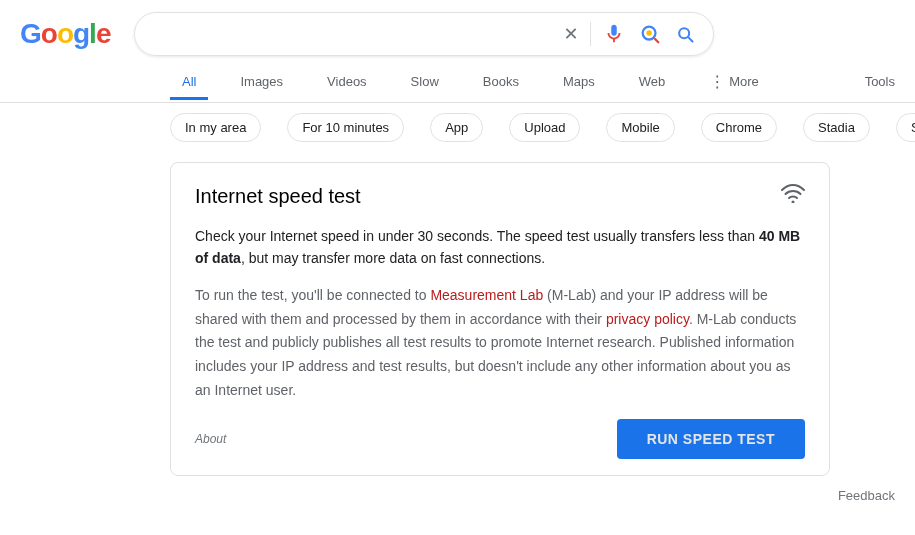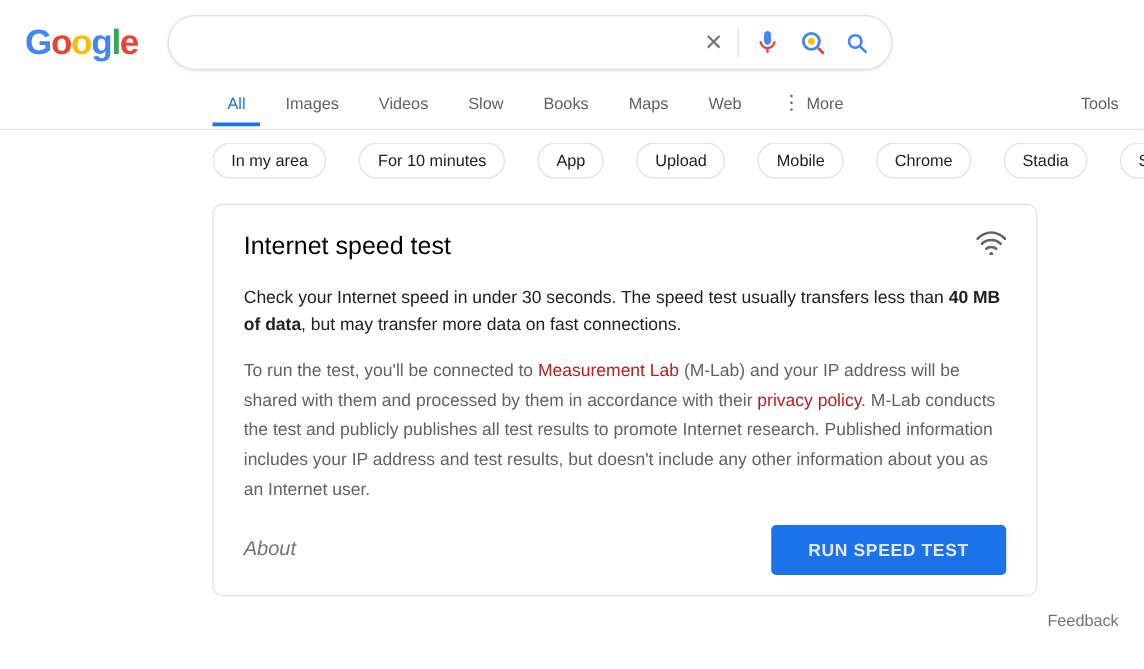--- a/index.html
+++ b/index.html
@@ -79,21 +79,21 @@
       height: 24px;
       background: #dfe1e5;
     }
 
     
     .nav-tabs {
       display: flex;
       align-items: center;
       padding: 8px 0 0 170px;
       border-bottom: 1px solid #e0e0e0;
-      gap: 8px;
+      gap: 20px;
     }
     .nav-tab {
       padding: 8px 12px;
       font-size: 13px;
       color: #5f6368;
       cursor: pointer;
       border-bottom: 3px solid transparent;
       white-space: nowrap;
       text-decoration: none;
       display: flex;
@@ -176,21 +176,21 @@
       color: #b91c1c;
       text-decoration: none;
     }
 
     .result-footer {
       display: flex;
       align-items: center;
       justify-content: space-between;
     }
     .about-text {
-      font-size: 16px;
+      font-size: 12px;
       color: #70757a;
       font-style: italic;
     }
     .run-btn {
       background: #1a73e8;
       color: #e5e5e5;
       border: none;
       border-radius: 4px;
       padding: 12px 30px;
       font-size: 14px;

